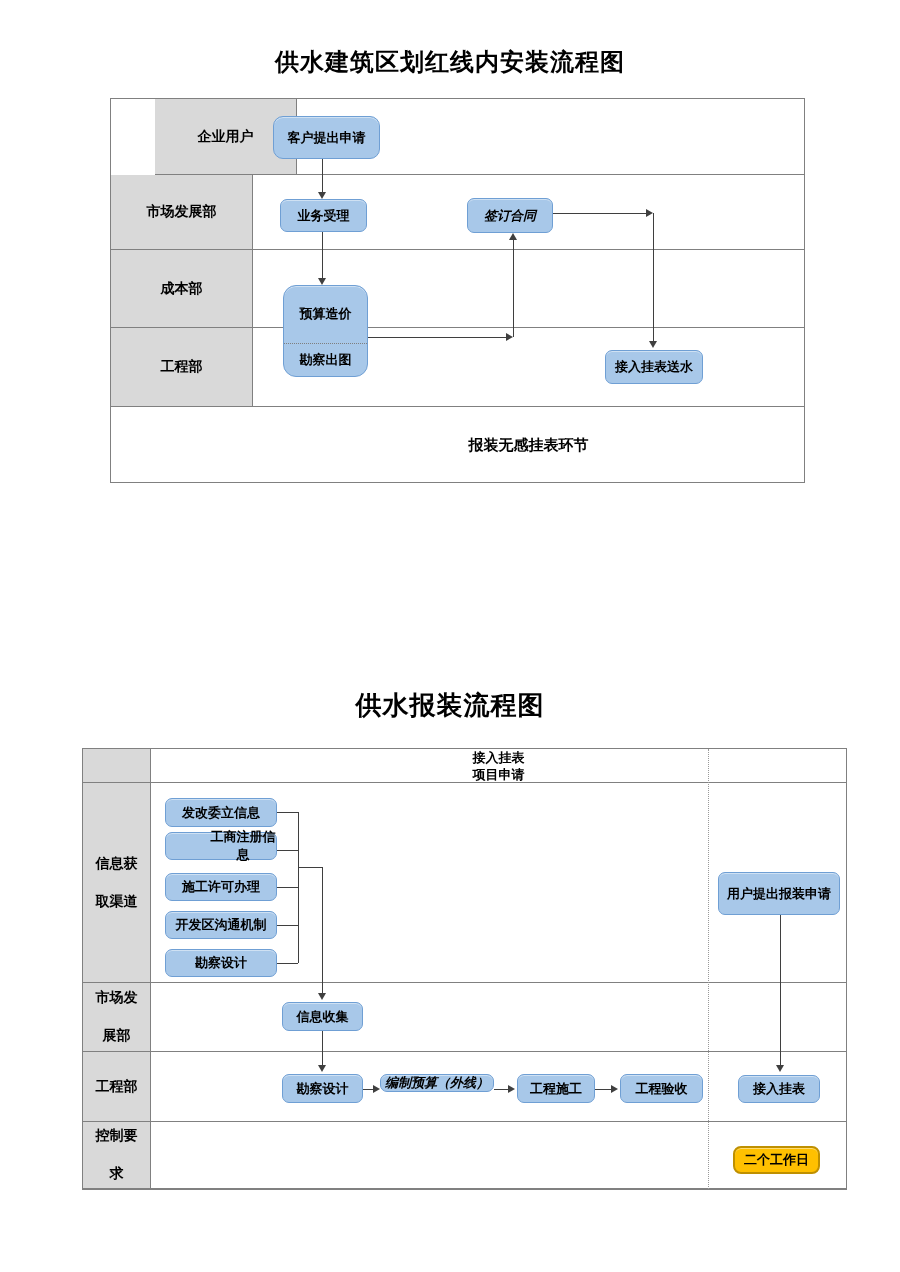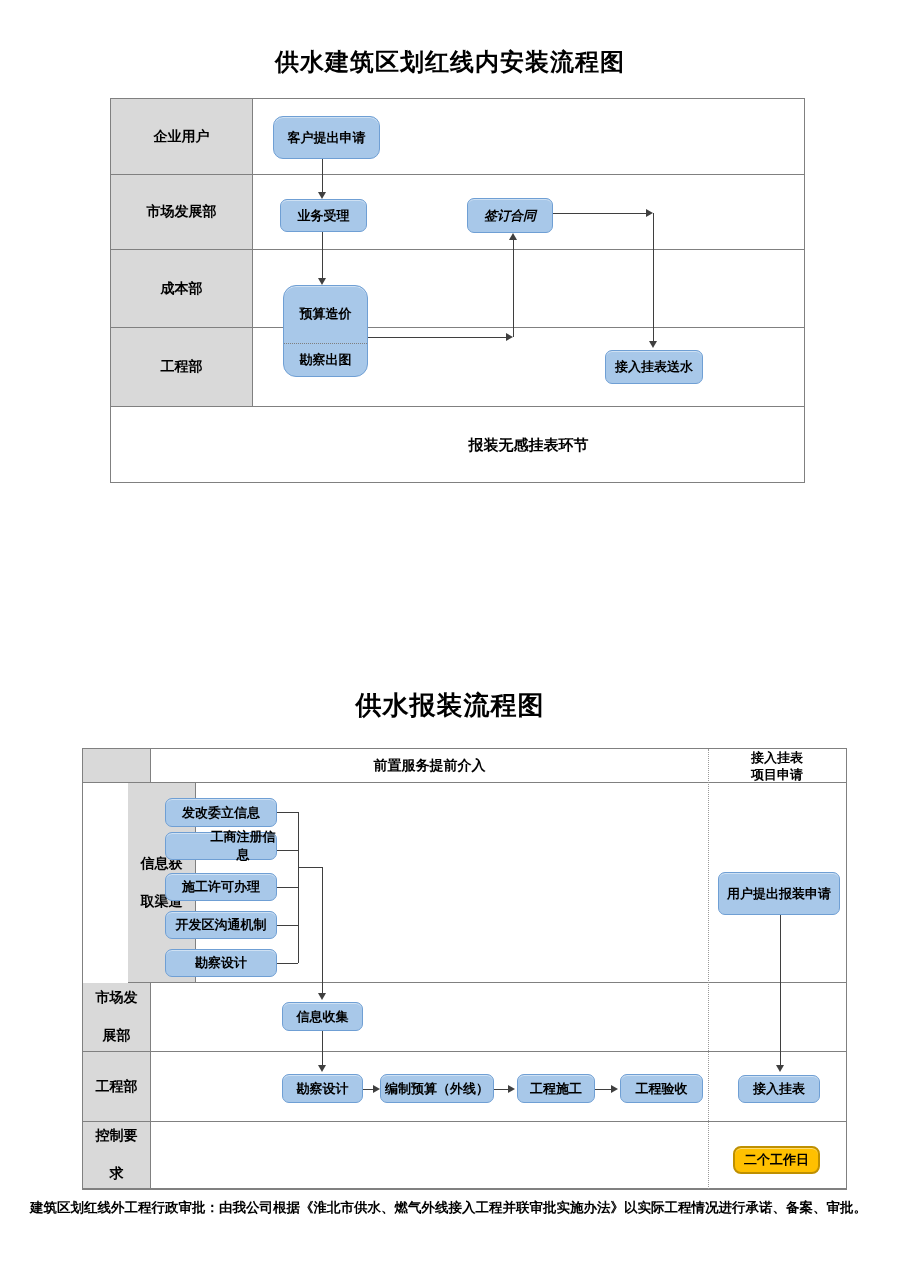--- a/index.html
+++ b/index.html
@@ -56,21 +56,21 @@
         font-weight:bold;font-size:13.5px;z-index:3;}
 </style>
 </head>
 <body>
 
 <div class="page">
 
   <div class="chart-title" style="top:46px;font-size:24px;">供水建筑区划红线内安装流程图</div>
 
   <div class="swimtable t1" style="left:110px;top:98px;width:695px;height:385px;">
-    <div class="lane" style="height:76px;">
+    <div class="lane" style="height:76px;margin-left:44px;">
       <div class="lane-label">企业用户</div>
       <div class="lane-content"></div>
     </div>
     <div class="lane" style="height:75px;">
       <div class="lane-label">市场发展部</div>
       <div class="lane-content"></div>
     </div>
     <div class="lane" style="height:78px;justify-content:center;">
       <div class="lane-label">成本部</div>
       <div class="lane-content"></div>
@@ -107,27 +107,26 @@
   <div class="hl" style="left:553px;top:213px;width:93px;"></div>
   <div class="ah right" style="left:646px;top:209px;"></div>
   <div class="vl" style="left:653px;top:213px;height:128px;"></div>
   <div class="ah down" style="left:649px;top:341px;"></div>
 
   <div class="chart-title" style="top:688px;font-size:26px;">供水报装流程图</div>
 
   <div class="swimtable t2" style="left:82px;top:748px;width:765px;height:442px;">
     <div class="hdr" style="height:34px;">
       <div class="hdr-label"></div>
-      <div class="hdr-center">前置服务提前介入</div>
       <div class="hdr-right">
         <div>接入挂表</div>
         <div>项目申请</div>
       </div>
     </div>
-    <div class="lane" style="height:200px;margin-left:45px;">
+    <div class="lane" style="height:200px;">
       <div class="lane-label">信息获取渠道</div>
       <div class="lane-content"></div>
     </div>
     <div class="lane" style="height:69px;">
       <div class="lane-label">市场发展部</div>
       <div class="lane-content"></div>
     </div>
     <div class="lane" style="height:70px;">
       <div class="lane-label">工程部</div>
       <div class="lane-content"></div>
@@ -143,21 +142,21 @@
   <div class="node" style="left:165px;top:832px;width:112px;height:28px;padding-left:44px;">工商注册信息</div>
   <div class="node" style="left:165px;top:873px;width:112px;height:28px;">施工许可办理</div>
   <div class="node" style="left:165px;top:911px;width:112px;height:28px;">开发区沟通机制</div>
   <div class="node" style="left:165px;top:949px;width:112px;height:28px;">勘察设计</div>
 
   <div class="node" style="left:718px;top:872px;width:122px;height:43px;">用户提出报装申请</div>
 
   <div class="node" style="left:282px;top:1002px;width:81px;height:29px;">信息收集</div>
 
   <div class="node" style="left:282px;top:1074px;width:81px;height:29px;">勘察设计</div>
-  <div class="node" style="left:380px;top:1074px;width:114px;height:29px;">编制预算（外线）</div>
+  <div class="node" style="left:380px;top:1074px;width:114px;height:18px;font-style:italic;">编制预算（外线）</div>
   <div class="node" style="left:517px;top:1074px;width:78px;height:29px;">工程施工</div>
   <div class="node" style="left:620px;top:1074px;width:83px;height:29px;">工程验收</div>
   <div class="node" style="left:738px;top:1075px;width:82px;height:28px;">接入挂表</div>
 
   <div class="node highlight" style="left:733px;top:1146px;width:87px;height:28px;">二个工作日</div>
 
   <div class="hl" style="left:277px;top:812px;width:21px;"></div>
   <div class="hl" style="left:277px;top:850px;width:21px;"></div>
   <div class="hl" style="left:277px;top:887px;width:21px;"></div>
   <div class="hl" style="left:277px;top:925px;width:21px;"></div>
@@ -173,15 +172,14 @@
   <div class="hl" style="left:363px;top:1089px;width:10px;"></div>
   <div class="ah right" style="left:373px;top:1085px;"></div>
   <div class="hl" style="left:494px;top:1089px;width:14px;"></div>
   <div class="ah right" style="left:508px;top:1085px;"></div>
   <div class="hl" style="left:595px;top:1089px;width:16px;"></div>
   <div class="ah right" style="left:611px;top:1085px;"></div>
 
   <div class="vl" style="left:780px;top:900px;height:165px;"></div>
   <div class="ah down" style="left:776px;top:1065px;"></div>
 
-  <div class="footer-note">建筑区划红线外工程行政审批：由我公司根据《淮北市供水、燃气外线接入工程并联审批实施办法》以实际工程情况进行承诺、备案、审批。</div>
 
 </div>
 
 </body></html>

